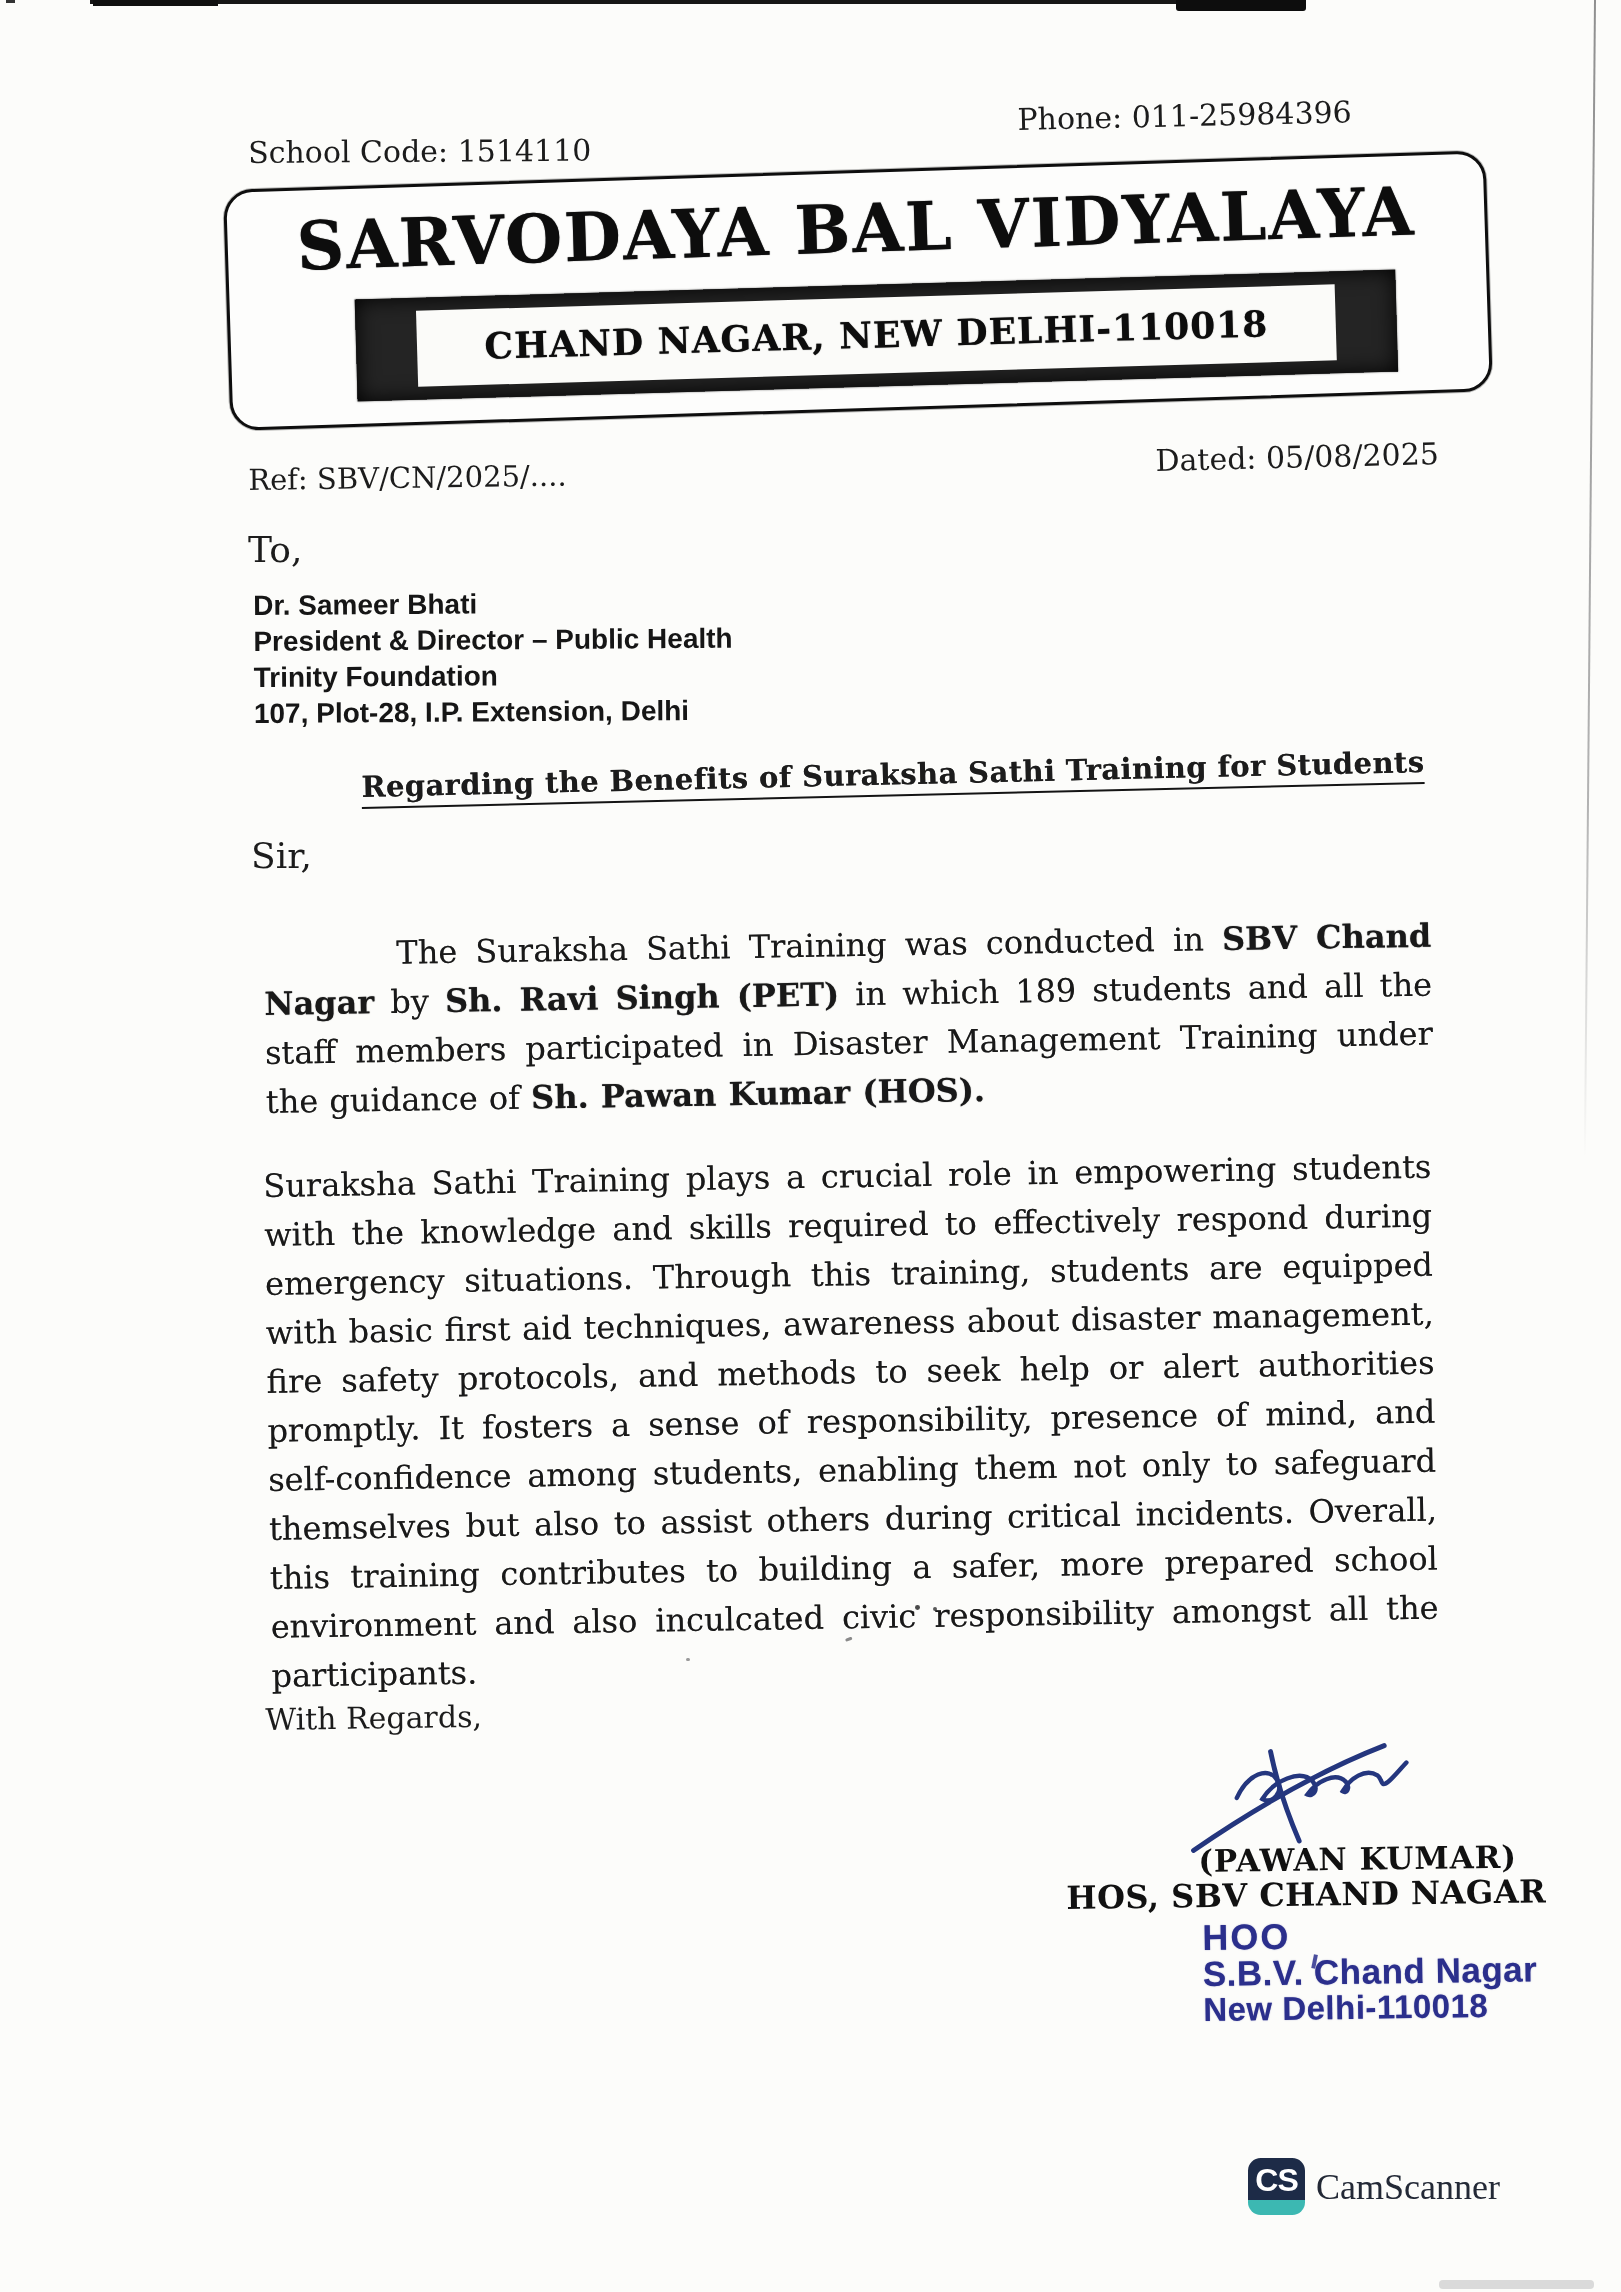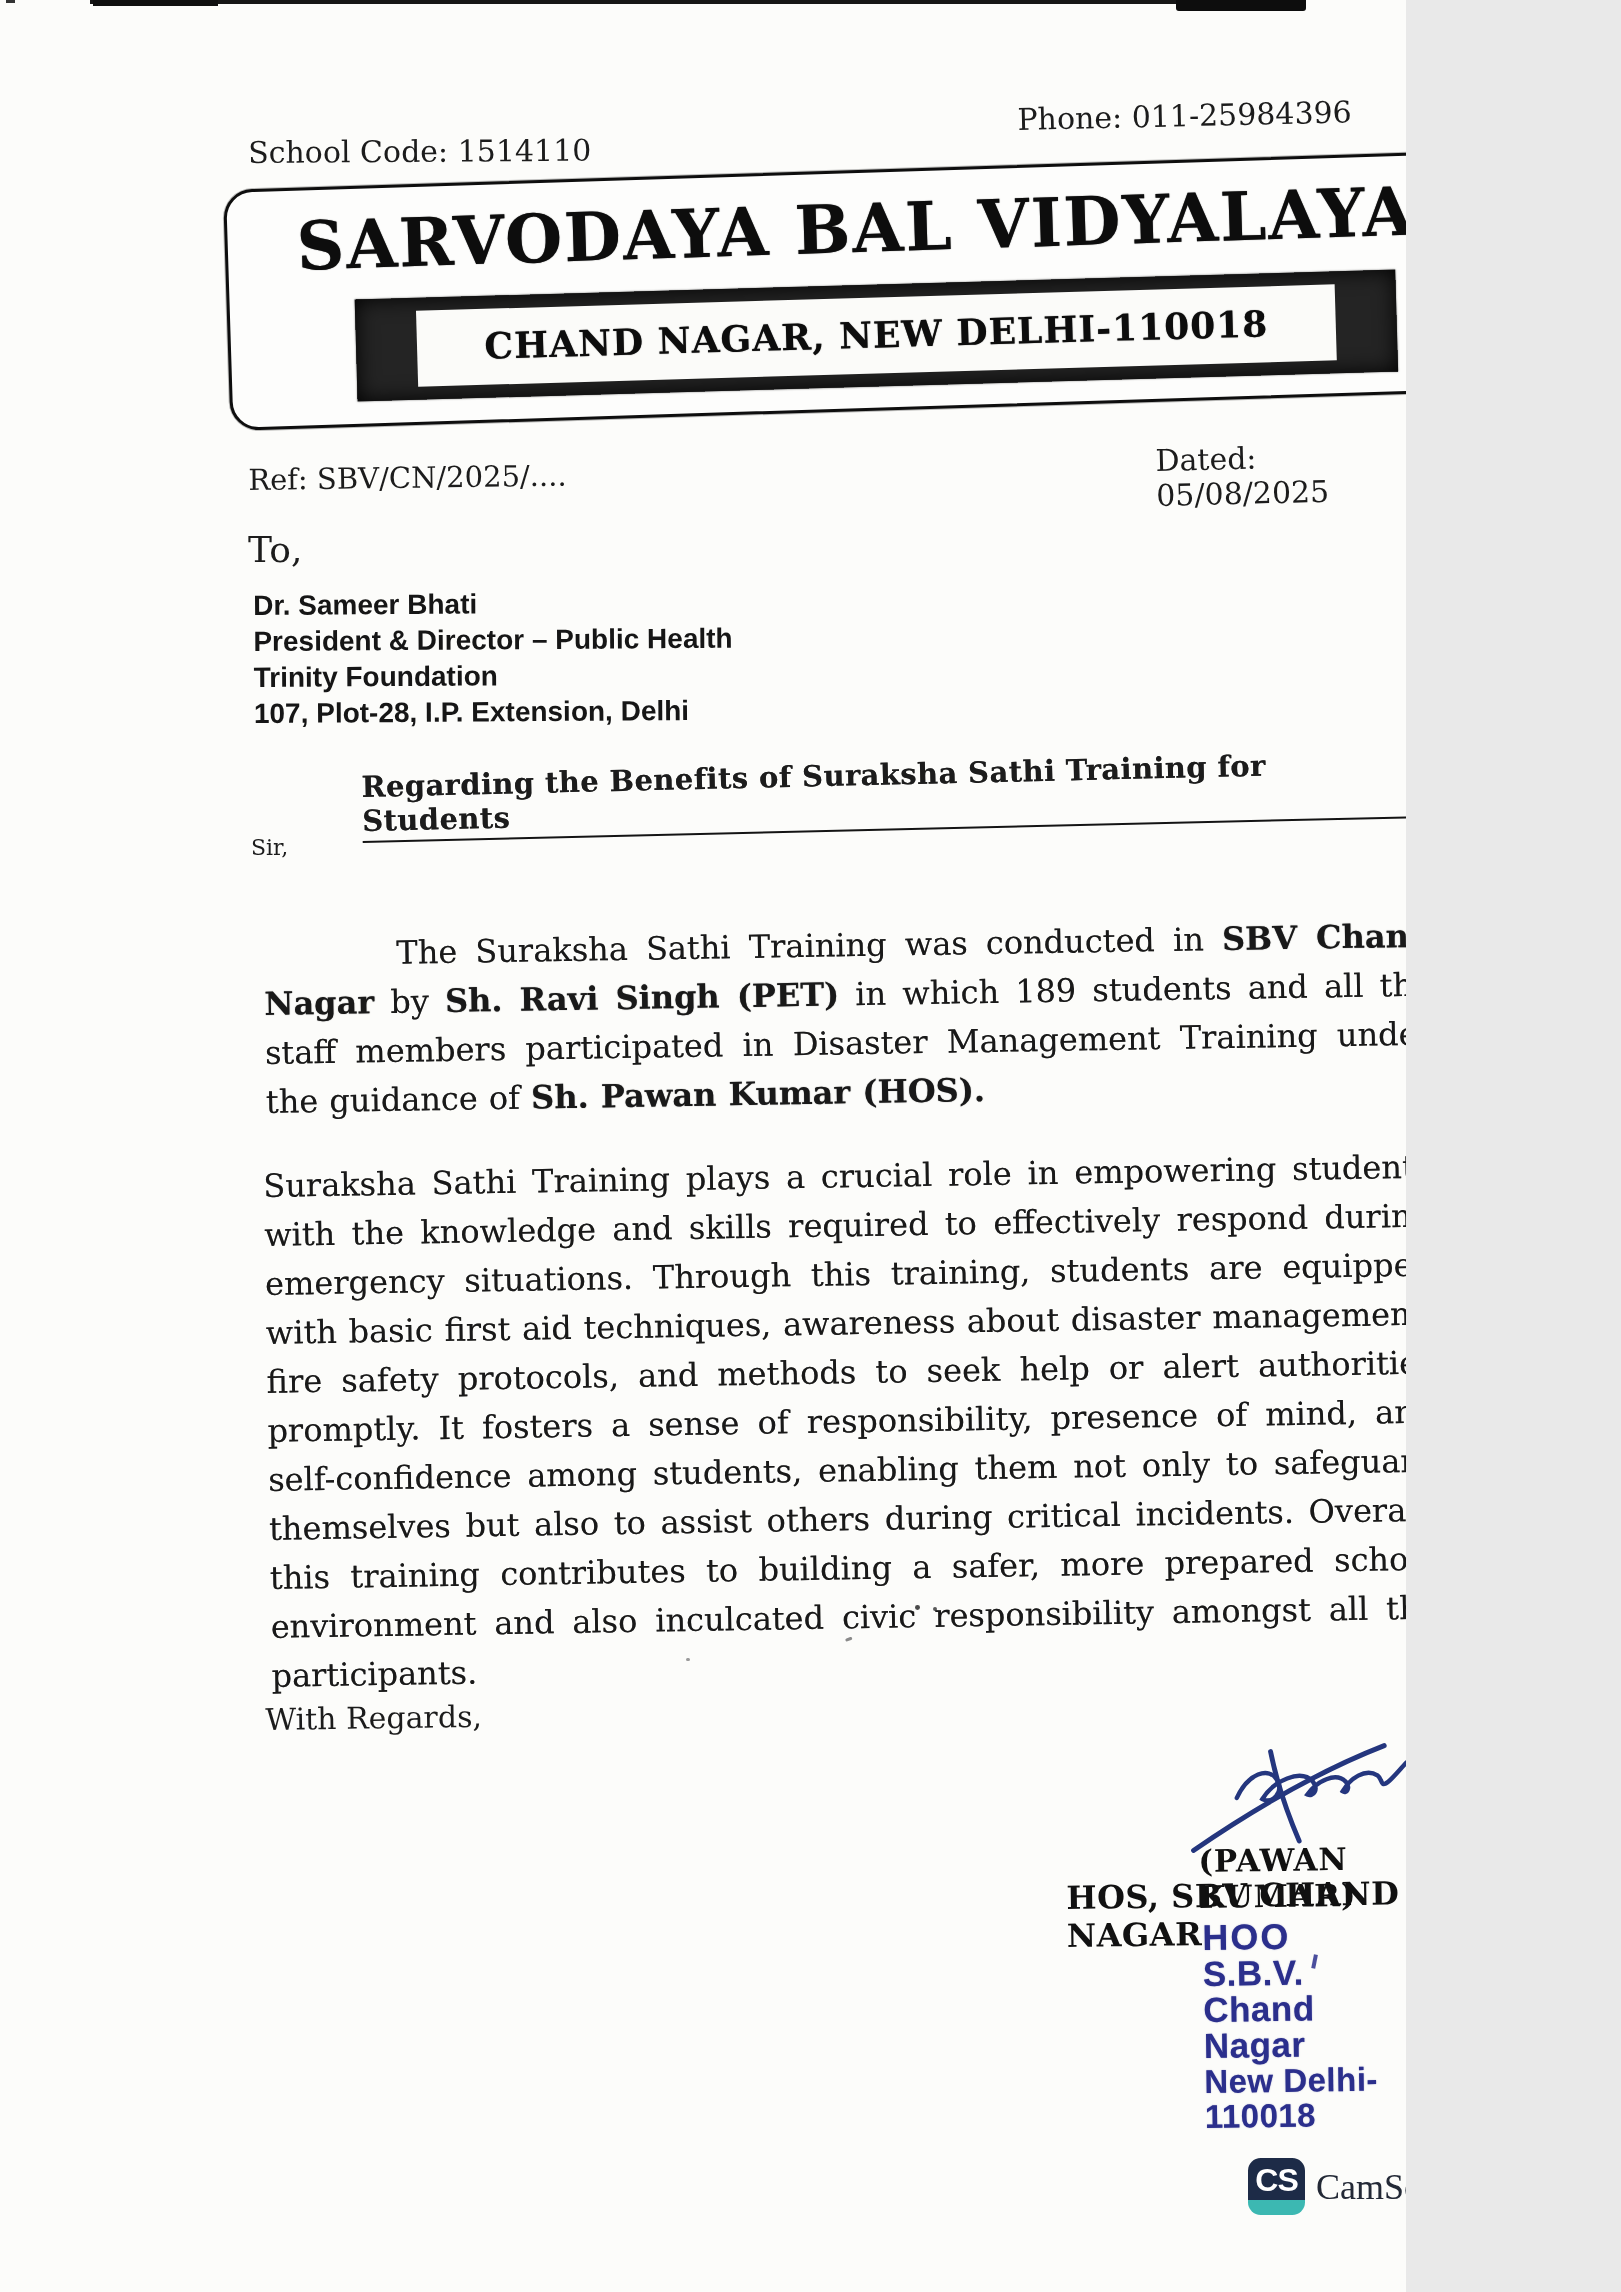--- a/index.html
+++ b/index.html
@@ -1,18 +1,18 @@
 <!DOCTYPE html>
 <html><head>
 <meta charset="utf-8">
 <style>
   html,body{margin:0;padding:0;background:#e9e9e9;}
   .page{
     position:relative;
-    width:1406px;height:2293px;
+    width:1621px;height:2293px;
     background:#fcfcfa;
     overflow:hidden;
     font-family:"DejaVu Serif", serif;
     color:#1c1c1c;
   }
   .abs{position:absolute;transform-origin:left top;}
 
   
   .top-line{left:90px;top:0;width:1215px;height:3.9px;background:#161616;}
   .top-blob-left{left:93px;top:0;width:125px;height:5.9px;background:#101010;}
@@ -73,21 +73,21 @@
     transform:rotate(-0.4deg);
   }
 
   .subject{
     left:361px;top:770px;
     font-size:29px;font-weight:bold;letter-spacing:0.4px;
     padding-bottom:2.9px;border-bottom:2.9px solid #141414;
     transform:rotate(-1.35deg);
     text-shadow:0 0 0.5px rgba(0,0,0,.6);
   }
-  .sir{left:251px;top:835px;font-size:22px;}
+  .sir{left:251px;top:835px;font-size:36px;}
 
   .para{
     width:1168px;
     font-size:32px;line-height:49px;
     text-align:justify;
     color:#191919;
     text-shadow:0 0 0.6px rgba(0,0,0,.5);
     transform:rotate(-0.95deg);
     word-spacing:1px;
   }

